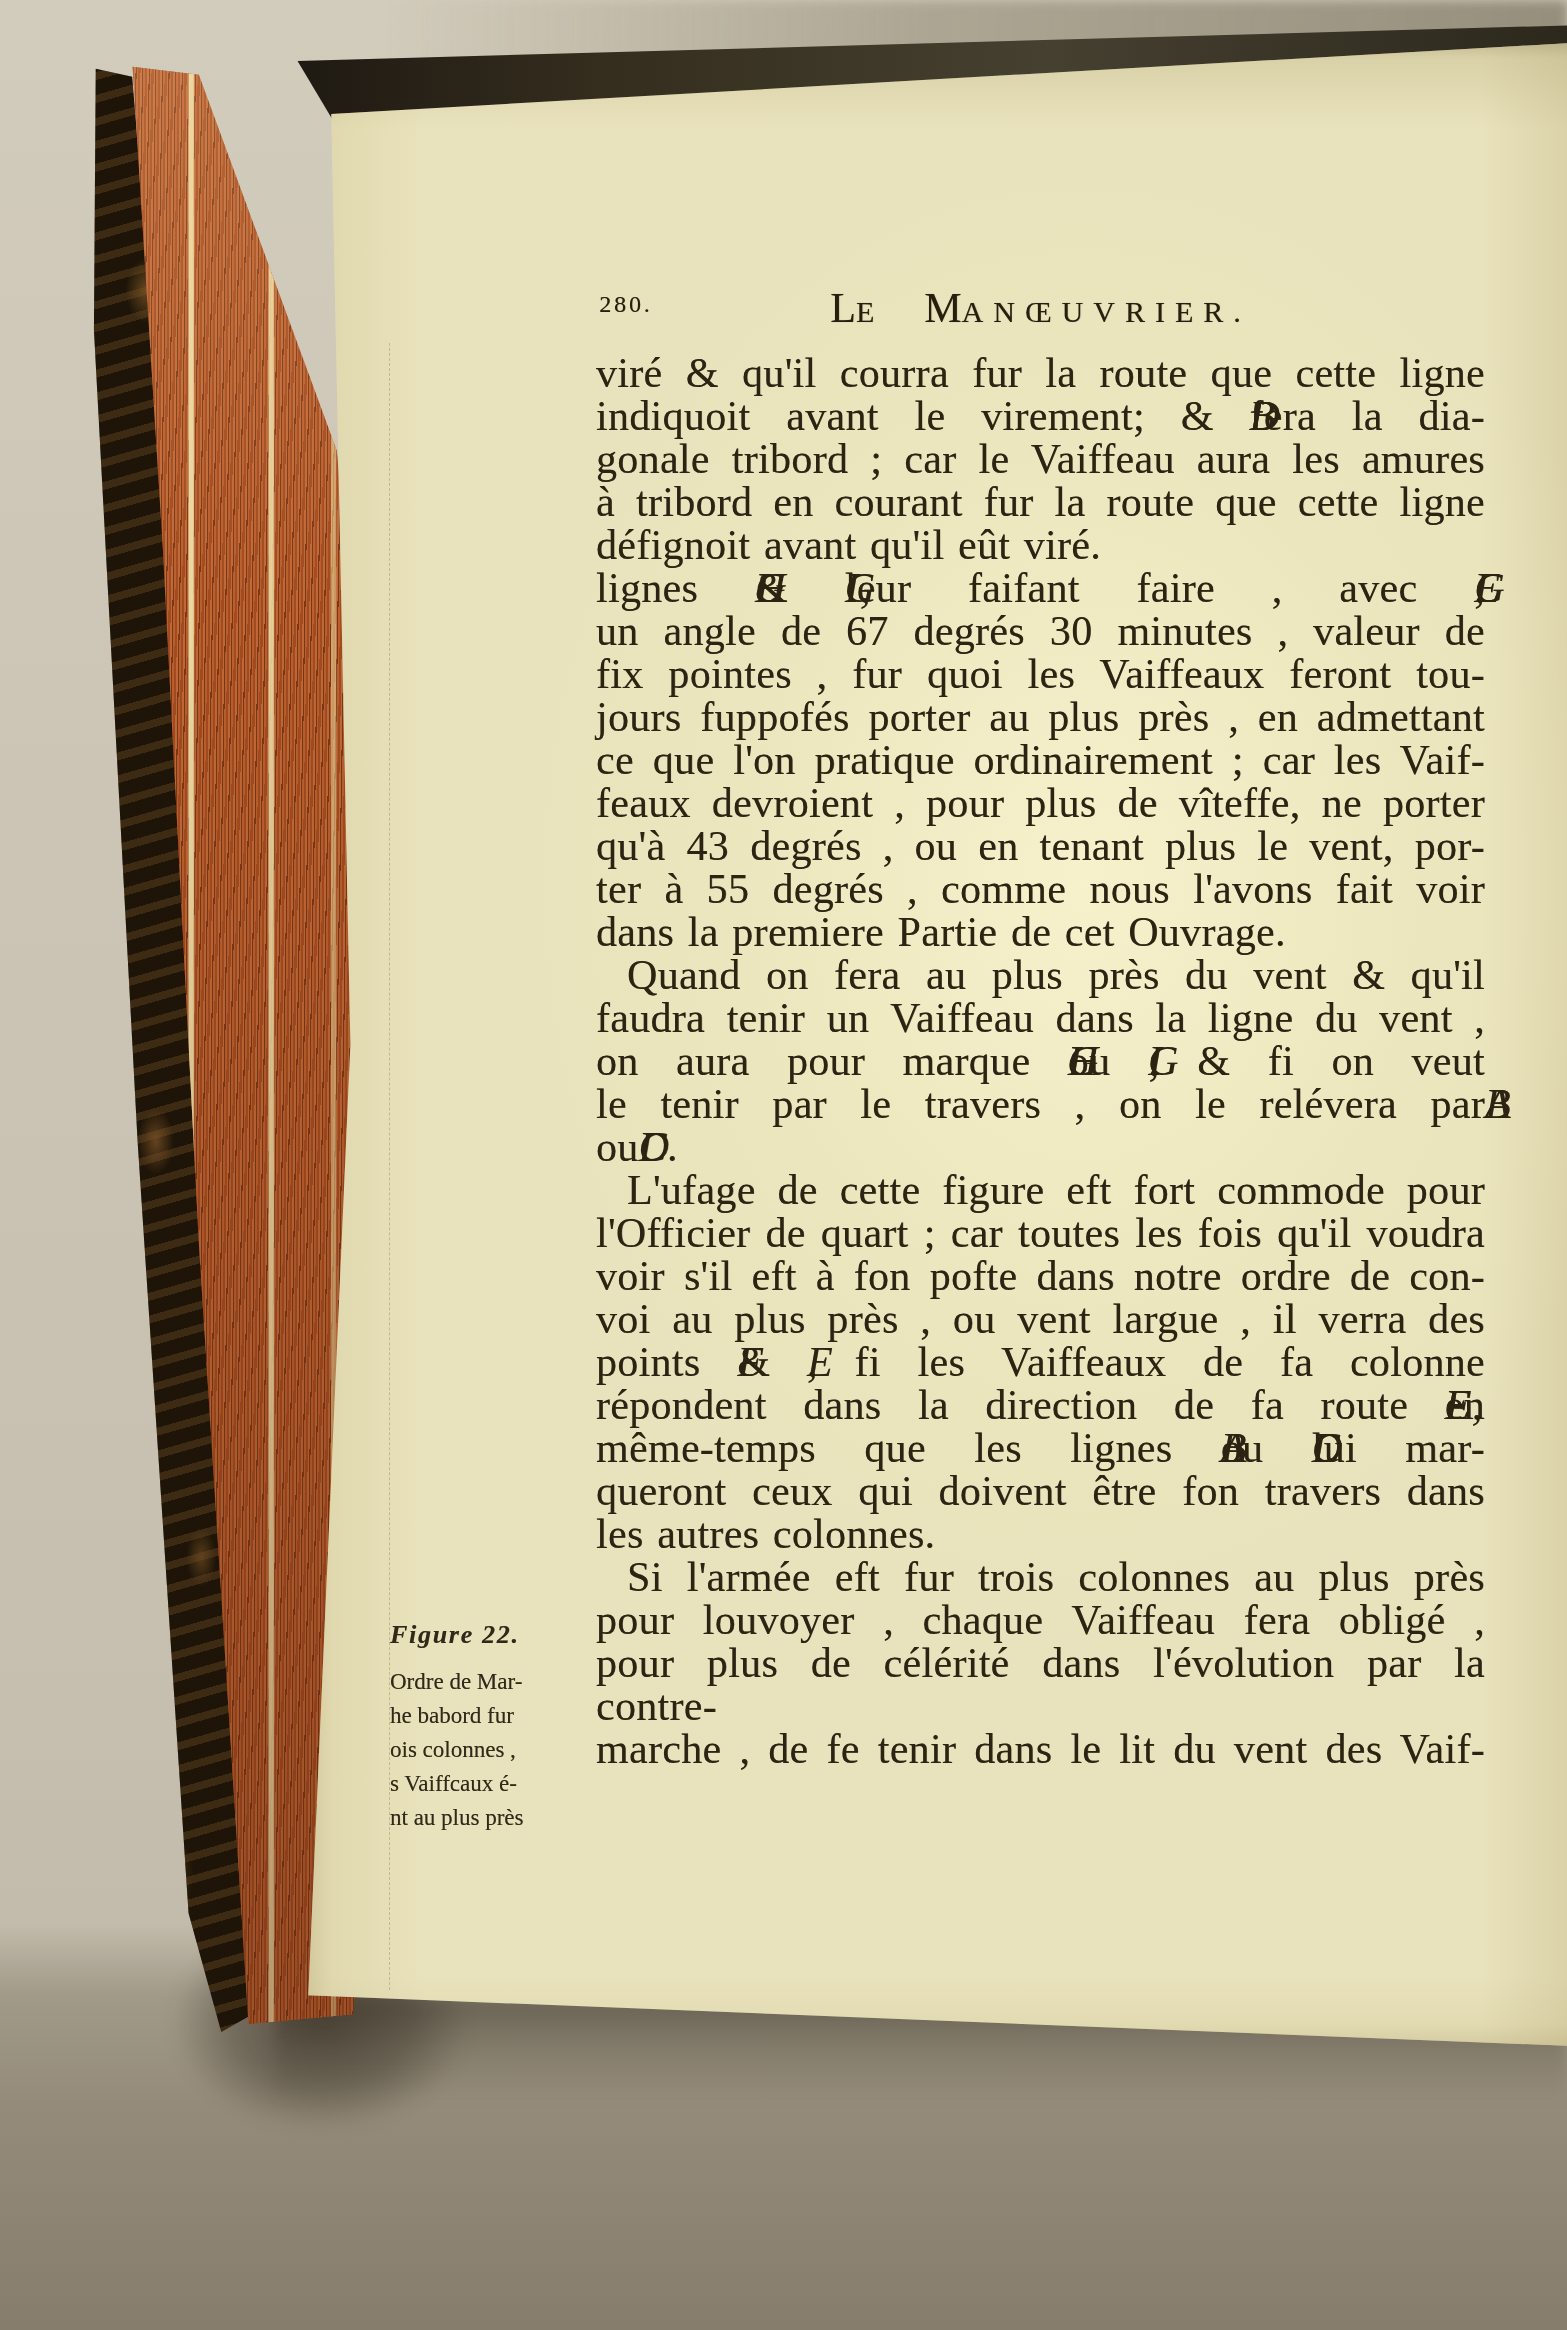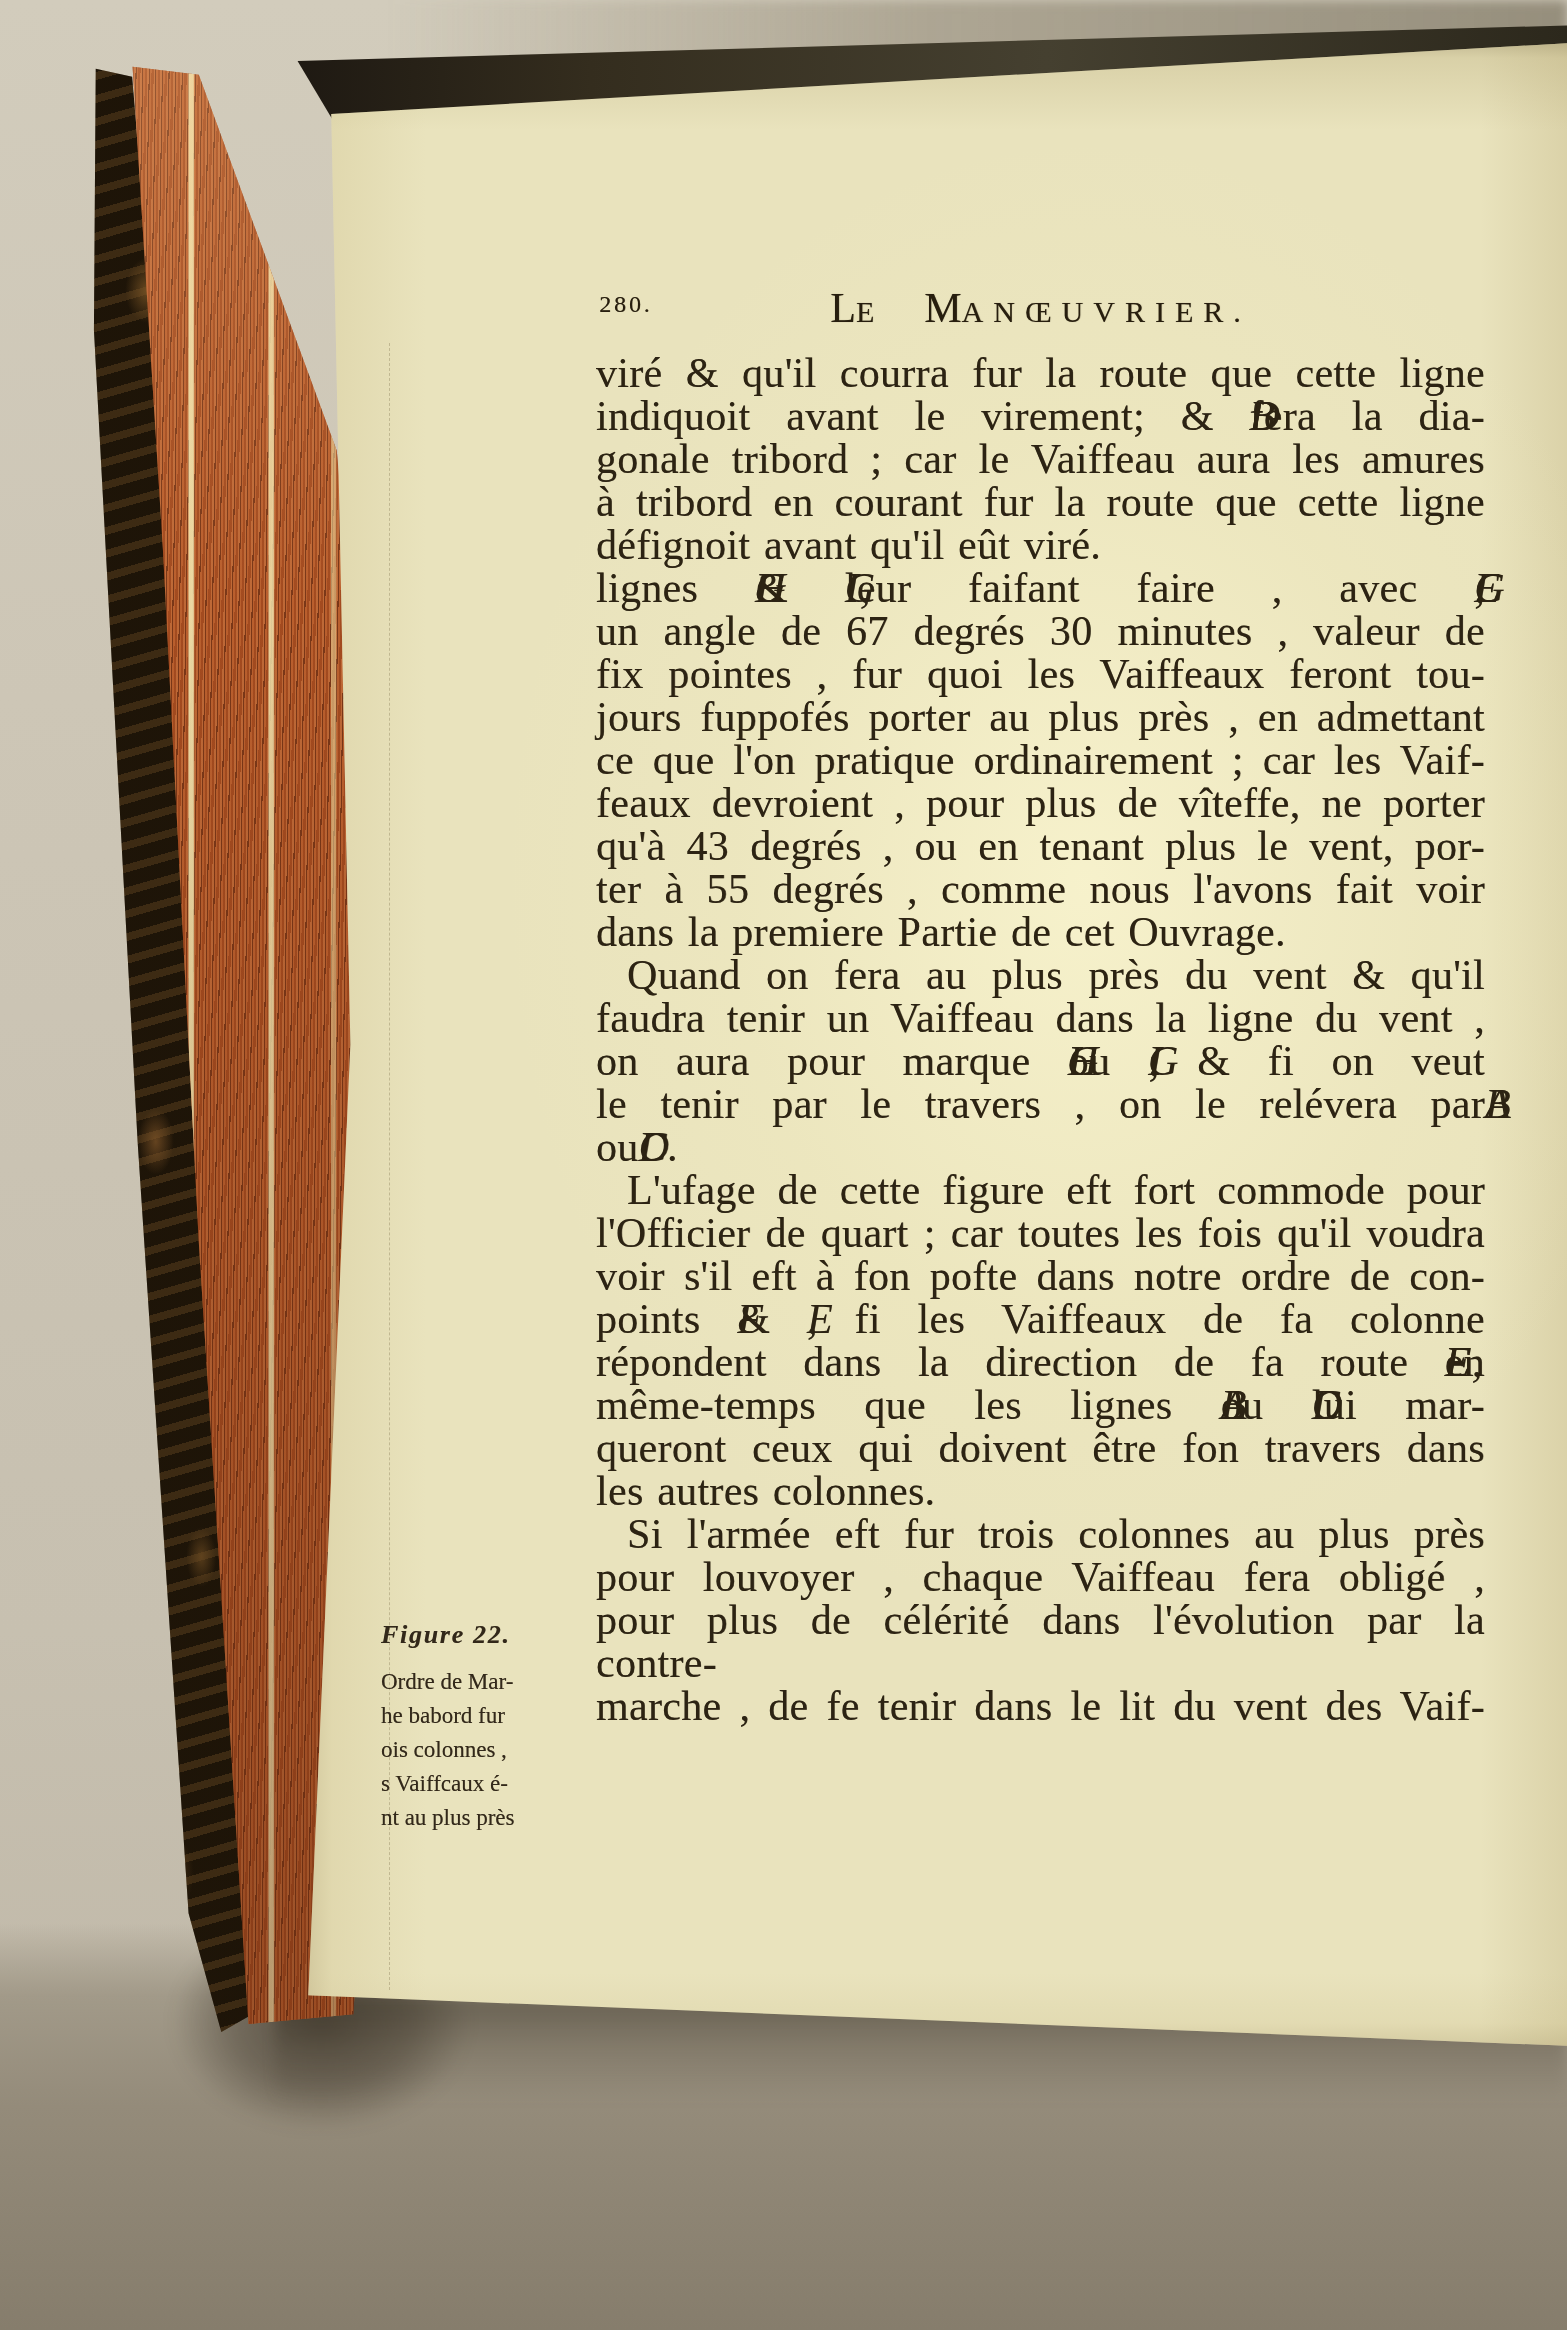--- a/index.html
+++ b/index.html
@@ -79,21 +79,21 @@
   .title .rest{position:static;font-size:30px;letter-spacing:10px;vertical-align:baseline;}
 
   .body-text{left:596px;top:352px;width:889px;font-size:42px;line-height:43px;
     color:#2c2313;word-spacing:2.8px;letter-spacing:0.3px;
     text-shadow:0.3px 0.3px 0.5px rgba(46,36,18,.5);}
   .body-text .line{position:static;display:block;text-align:justify;text-align-last:justify;}
   .body-text .line.end{text-align-last:left;}
   .body-text .line.indent{text-indent:31px;}
   .body-text i{font-style:italic;letter-spacing:1.4px;}
 
-  .margin-note{left:381px;top:1618px;width:213px;color:#32281a;
+  .margin-note{left:390px;top:1618px;width:213px;color:#32281a;
     text-shadow:0.2px 0.2px 0.4px rgba(50,40,20,.45);}
   .margin-note .fig{position:static;display:block;font-style:italic;font-weight:600;
     font-size:26px;line-height:33px;letter-spacing:1.7px;margin-bottom:14.4px;}
   .margin-note .mlines{position:static;display:block;font-size:23px;line-height:34px;}
   .margin-note .mline{position:static;display:block;}
 </style>
 </head>
 <body>
 
 <div class="scene">
@@ -130,20 +130,21 @@
       <div class="line">ter à 55 degrés , comme nous l'avons fait voir</div>
       <div class="line end">dans la premiere Partie de cet Ouvrage.</div>
       <div class="line indent">Quand on fera au plus près du vent &amp; qu'il</div>
       <div class="line">faudra tenir un Vaiffeau dans la ligne du vent ,</div>
       <div class="line">on aura pour marque <i>G</i> <i>H</i> ou <i>G</i> <i>I</i> ; &amp; fi on veut</div>
       <div class="line">le tenir par le travers , on le relévera par <i>A</i> <i>B</i></div>
       <div class="line end">ou <i>D</i> <i>C.</i></div>
       <div class="line indent">L'ufage de cette figure eft fort commode pour</div>
       <div class="line">l'Officier de quart ; car toutes les fois qu'il voudra</div>
       <div class="line">voir s'il eft à fon pofte dans notre ordre de con-</div>
+      <div class="line">voi au plus près , ou vent largue , il verra des</div>
       <div class="line">points <i>F</i> &amp; <i>E</i> , fi les Vaiffeaux de fa colonne</div>
       <div class="line">répondent dans la direction de fa route <i>F</i> <i>E,</i> en</div>
       <div class="line">même-temps que les lignes <i>A</i> <i>B</i> ou <i>D</i> <i>C</i> lui mar-</div>
       <div class="line">queront ceux qui doivent être fon travers dans</div>
       <div class="line end">les autres colonnes.</div>
       <div class="line indent">Si l'armée eft fur trois colonnes au plus près</div>
       <div class="line">pour louvoyer , chaque Vaiffeau fera obligé ,</div>
       <div class="line">pour plus de célérité dans l'évolution par la contre-</div>
       <div class="line">marche , de fe tenir dans le lit du vent des Vaif-</div>
     </main>

